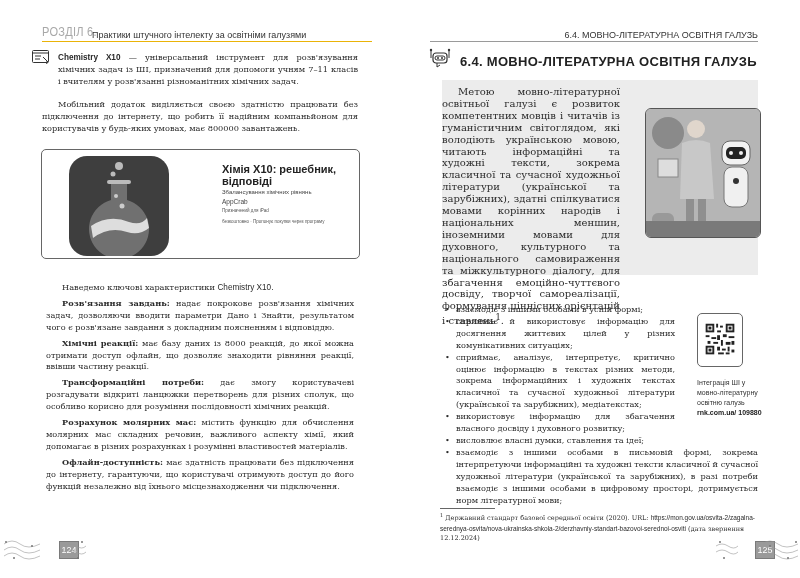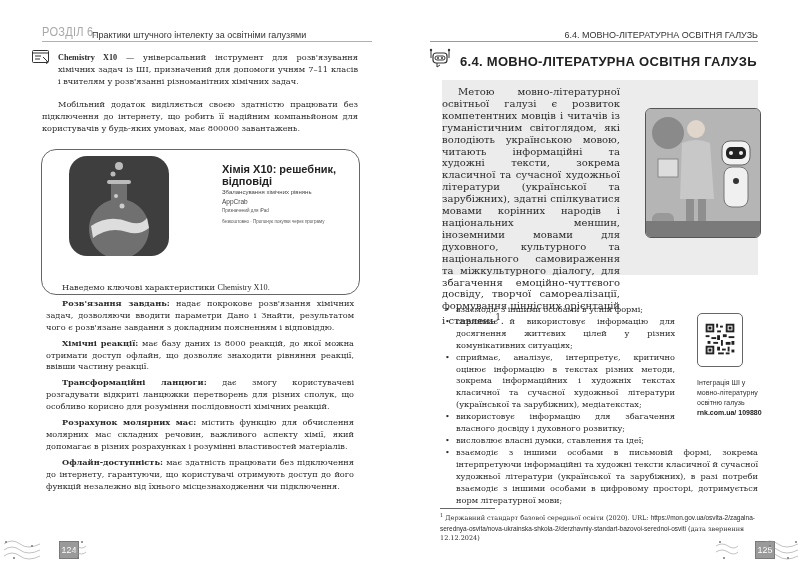--- a/index.html
+++ b/index.html
@@ -12,28 +12,28 @@
   
   .run-head { position: absolute; top: 28px; height: 14px; font-family: "Liberation Sans", sans-serif; font-size: 9px; color: #333; }
   .left .run-head { left: 42px; width: 330px; border-bottom: 1px solid #eab308; }
   .left .run-head .chap { position: absolute; left: 0; top: -4px; font-size: 13px; color: #a8a8a8; letter-spacing: 0.3px; transform: scaleX(0.85); transform-origin: left; }
   .left .run-head .chap-title { position: absolute; left: 50px; top: 2px; }
   .right .run-head { left: 30px; width: 328px; border-bottom: 1px solid #9a9a9a; text-align: right; }
   .right .run-head span { display: inline-block; padding-top: 2px; }
 
   .body-text { font-size: 8.2px; line-height: 11.9px; text-align: justify; }
   .body-text b { font-weight: bold; }
-  .sans { font-family: Liberation Serif, serif; }
+  .sans { font-family: Liberation Sans, sans-serif; }
   .indent { text-indent: 16px; }
 
   
   .chem-icon { position: absolute; left: 32px; top: 50px; width: 18px; height: 14px; }
   .chem-intro { position: absolute; left: 58px; top: 52px; width: 300px; }
   .mobile-para { position: absolute; left: 42px; top: 99px; width: 316px; }
-  .app-card { position: absolute; left: 41px; top: 149px; width: 319px; height: 146px; border: 1px solid #666; border-radius: 15px; }
+  .app-card { position: absolute; left: 41px; top: 149px; width: 319px; height: 110px; border: 1px solid #666; border-radius: 5px; }
   .app-icon { position: absolute; left: 27px; top: 6px; width: 100px; height: 100px; border-radius: 18px; background: #3e3e3e; overflow: hidden; }
   .app-info { position: absolute; left: 180px; top: 13px; font-family: "Liberation Sans", sans-serif; color: #222; }
   .app-title { font-size: 11px; font-weight: bold; }
   .app-sub { font-size: 6px; margin-top: 2px; color: #444; }
   .app-dev { font-size: 6.5px; margin-top: 3px; color: #444; }
   .app-for { font-size: 4.5px; margin-top: 3px; color: #555; }
   .app-price { font-size: 4.5px; margin-top: 6px; color: #555; }
   .features { position: absolute; left: 42px; top: 278px; width: 316px; }
   .features p { margin: 4px; }
 
@@ -105,21 +105,21 @@
       <div class="app-dev">AppCrab</div>
       <div class="app-for">Призначений для iPad</div>
       <div class="app-price">безкоштовно · Пропонує покупки через програму</div>
     </div>
   </div>
 
   <div class="features body-text">
     <p class="indent"><span>Наведемо ключові характеристики </span><span class="sans">Chemistry X10.</span></p>
     <p class="indent"><b>Розв'язання завдань:</b><span> надає покрокове розв'язання хімічних задач, дозволяючи вводити параметри Дано і Знайти, результатом чого є розв'язане завдання з докладним поясненням і відповіддю.</span></p>
     <p class="indent"><b>Хімічні реакції:</b><span> має базу даних із 8000 реакцій, до якої можна отримати доступ офлайн, що дозволяє знаходити рівняння реакції, ввівши частину реакції.</span></p>
-    <p class="indent"><b>Трансформаційні ланцюги:</b><span> дає змогу користувачеві розгадувати відкриті ланцюжки перетворень для різних сполук, що особливо корисно для розуміння послідовності хімічних реакцій.</span></p>
+    <p class="indent"><b>Трансформаційні потреби:</b><span> дає змогу користувачеві розгадувати відкриті ланцюжки перетворень для різних сполук, що особливо корисно для розуміння послідовності хімічних реакцій.</span></p>
     <p class="indent"><b>Розрахунок молярних мас:</b><span> містить функцію для обчислення молярних мас складних речовин, важливого аспекту хімії, який допомагає в різних розрахунках і розумінні властивостей матеріалів.</span></p>
     <p class="indent"><b>Офлайн-доступність:</b><span> має здатність працювати без підключення до інтернету, гарантуючи, що користувачі отримують доступ до його функцій незалежно від їхнього місцезнаходження чи підключення.</span></p>
   </div>
 
   <svg class="deco" style="left:2px" viewBox="0 0 40 28">
     <path d="M2 8 Q10 2 18 8 T38 8 M2 14 Q10 8 18 14 T38 14 M2 20 Q10 14 18 20 T38 20" fill="none" stroke="#999" stroke-width="0.6"></path>
     <circle cx="4" cy="6" r="1" fill="#777"></circle>
       <circle cx="12" cy="22" r="1" fill="#777"></circle>
       <circle cx="30" cy="10" r="1" fill="#777"></circle>
   </svg>

